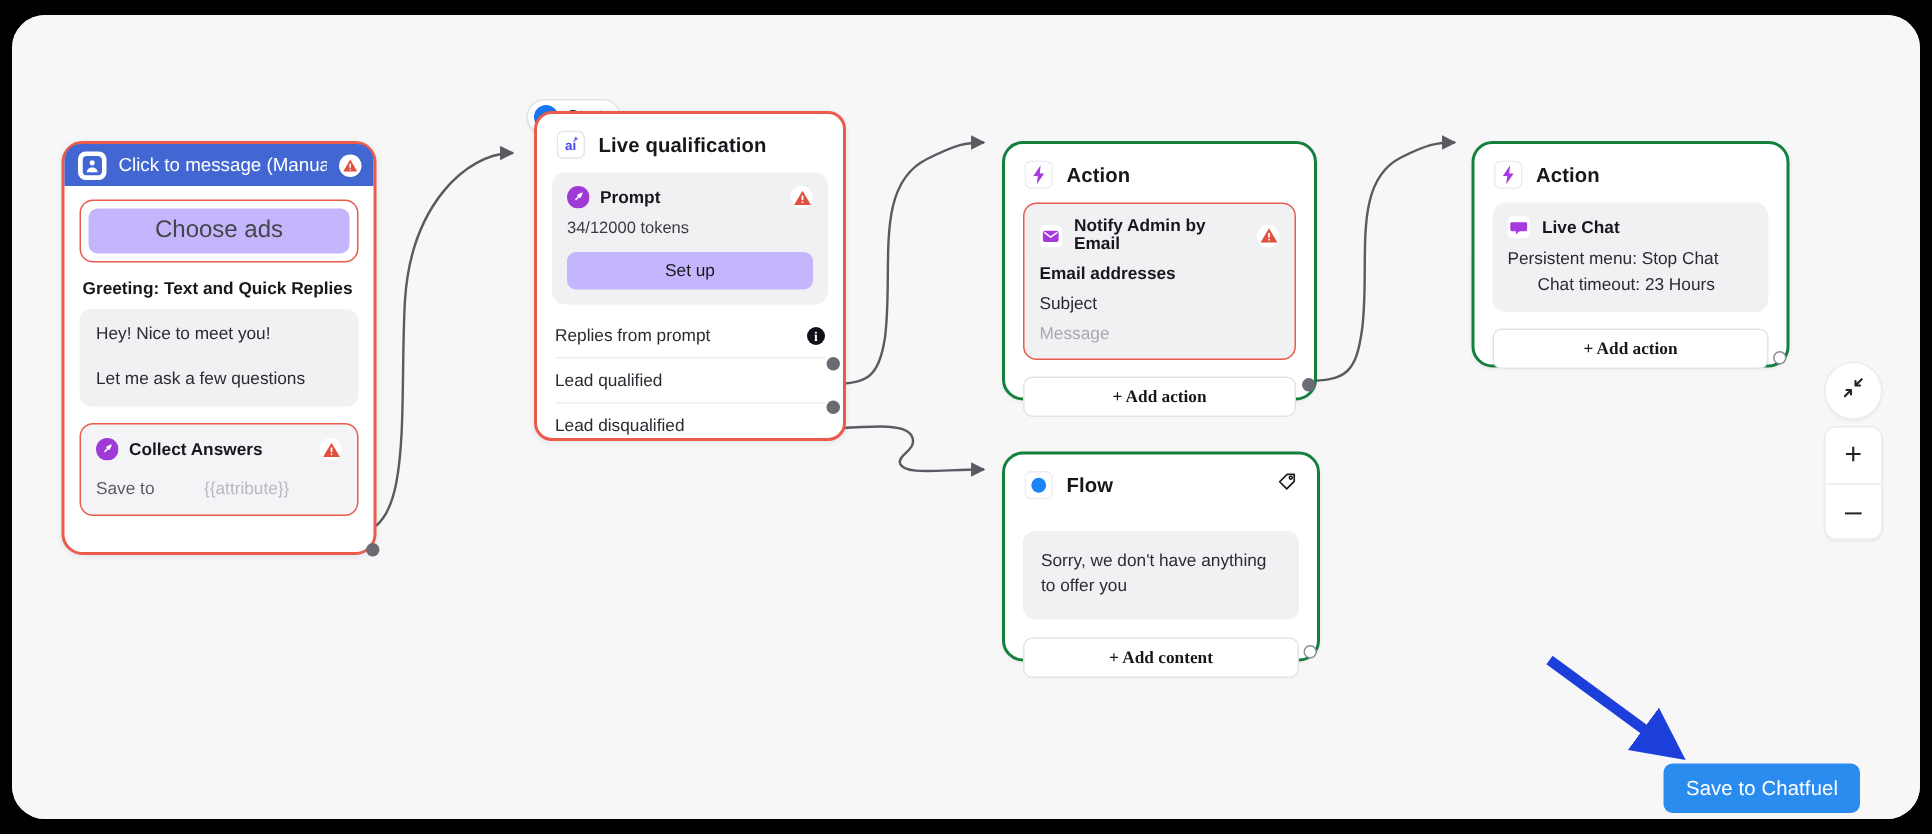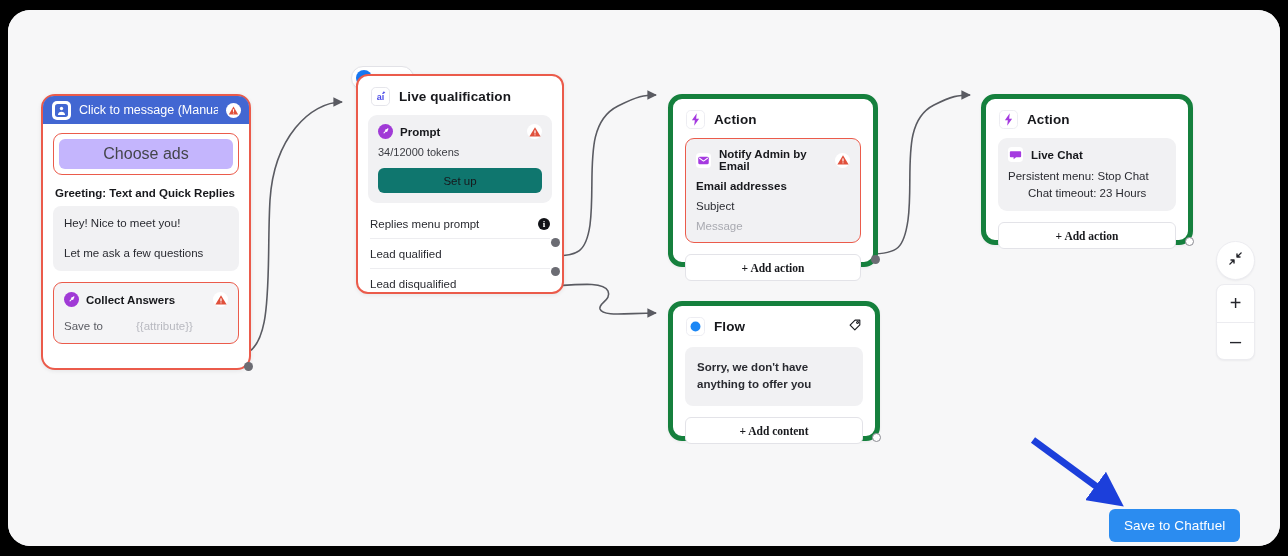--- a/index.html
+++ b/index.html
@@ -29,21 +29,21 @@
   }
 
   
   .node {
     position: absolute;
     background: #ffffff;
     border-radius: 14px;
     box-sizing: border-box;
   }
   .node.plain {
-    border: 5px solid #15803d;
+    border: 2px solid #15803d;
     box-shadow: 0 1px 3px rgba(16,24,40,.06);
   }
   .node.selected {
     border: 2px solid #eb5b4b;
     box-shadow: 0 1px 4px rgba(16,24,40,.08);
   }
 
   .node-head {
     display: flex; align-items: center; gap: 9px;
     padding: 11px 13px 9px 13px;
@@ -143,21 +143,21 @@
   
   #node-lead { left: 348px; top: 64px; width: 208px; height: 220px; border-radius: 12px; }
   .prompt-card {
     background: #f1f1f3; border-radius: 9px;
     margin: 0 10px; padding: 9px 10px 10px 10px;
   }
   .prompt-head { display:flex; align-items:center; gap: 7px; }
   .prompt-title { font-size: 11.5px; font-weight: bold; color:#17181c; flex:1 1 auto; }
   .tokens { font-size: 11px; color: #3b3c42; margin-top: 7px; }
   .setup-btn {
-    margin-top: 10px; background: #0f766e; border-radius: 6px;
+    margin-top: 10px; background: #c4b5fd; border-radius: 6px;
     height: 25px; display:flex; align-items:center; justify-content:center;
     font-size: 11.5px; color: #17181c;
   }
   .out-row {
     height: 29px; margin: 0 12px;
     display: flex; align-items: center;
     font-size: 11.5px; color: #2a2b31;
     border-top: 1px solid #ededf0;
   }
   .out-row:first-of-type { border-top: none; }
@@ -198,21 +198,21 @@
   .kv-line.m { color: #a9aab1; }
   .plain-line { font-size: 11.5px; color: #2a2b31; margin-top: 7px; line-height: 1.35; }
   .add-btn {
     margin: 11px 12px 0 12px;
     border: 1px solid #e3e3e8; border-radius: 6px; background: #fff;
     height: 25px; display:flex; align-items:center; justify-content:center;
     font-size: 11.5px; font-weight: bold; color: #17181c; font-family: Liberation Serif, serif;
   }
   .msg-card {
     background: #f1f1f3; border-radius: 8px;
-    margin: 2px 12px; padding: 12px 12px 14px 12px; font-weight: bold;
+    margin: 12px 12px; padding: 12px 12px 14px 12px;
   }
   .msg-card .txt { font-size: 11.5px; color: #2a2b31; line-height: 1.45; }
 
   
   #fit-btn {
     position: absolute; left: 1208px; top: 231px;
     width: 37px; height: 37px; border-radius: 50%;
     background: #fff; border: 1px solid #ececf0;
     display: flex; align-items: center; justify-content: center;
     box-shadow: 0 1px 2px rgba(16,24,40,.05);
@@ -361,21 +361,21 @@
               <rect x="6.4" y="9.2" width="1.2" height="1.2" rx=".6" fill="#fff"></rect>
             </svg>
           </span>
         </div>
         <div class="tokens">34/12000 tokens</div>
         <div class="setup-btn">Set up</div>
       </div>
 
       <div class="out-rows">
         <div class="out-row">
-          <span class="lbl">Replies menu prompt</span>
+          <span class="lbl">Replies from prompt</span>
           <span class="info-i">i</span>
         </div>
         <div class="out-row">
           <span class="lbl">Lead qualified</span>
         </div>
         <div class="out-row">
           <span class="lbl">Lead disqualified</span>
         </div>
       </div>
 

